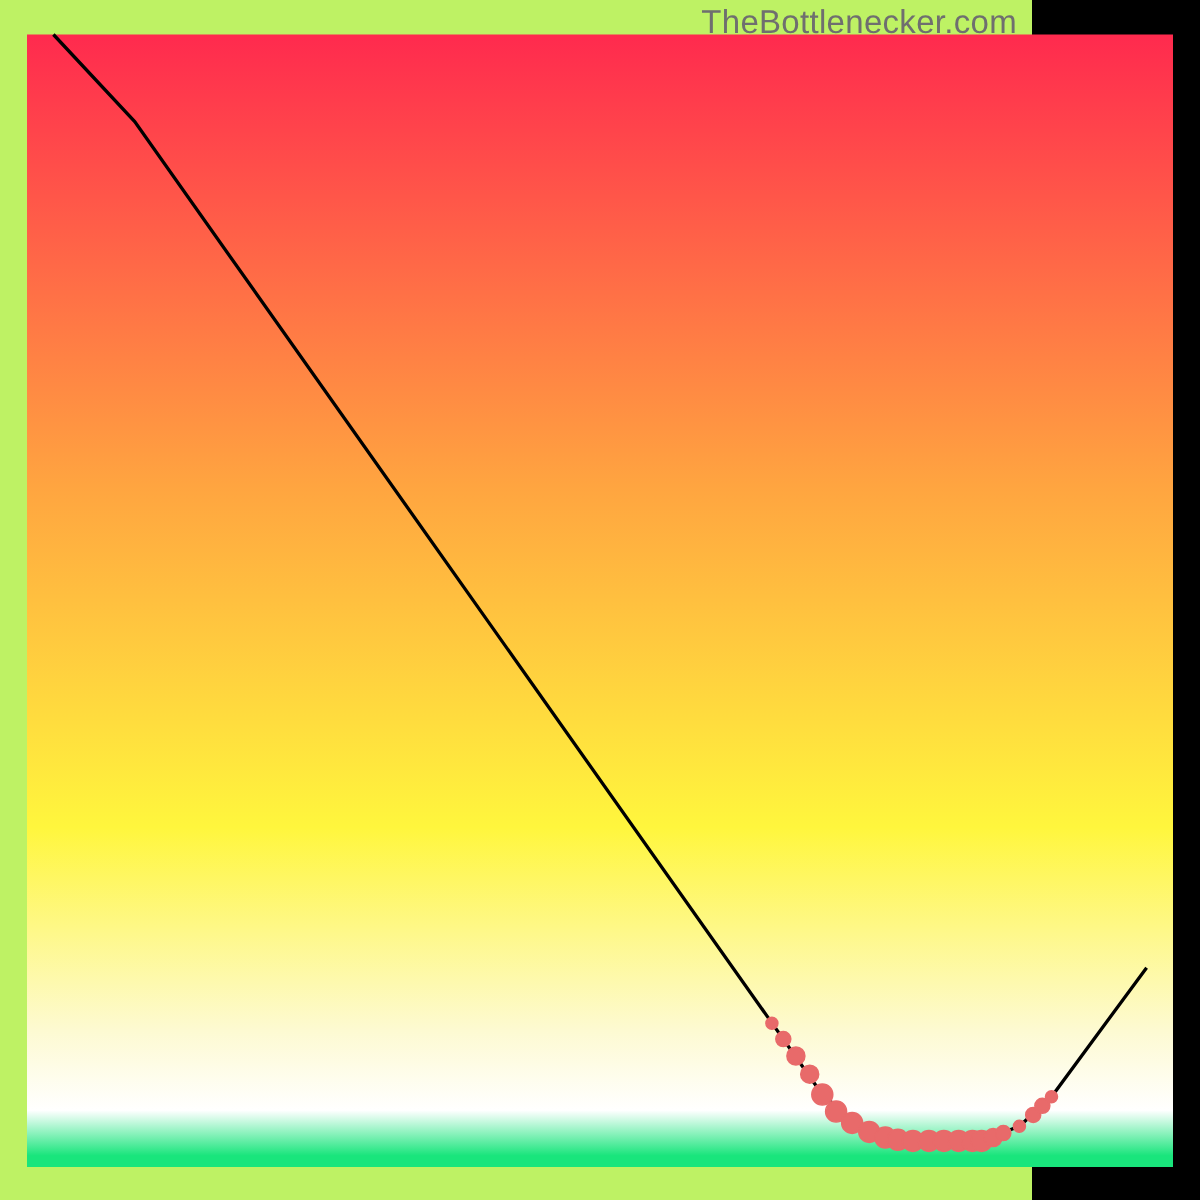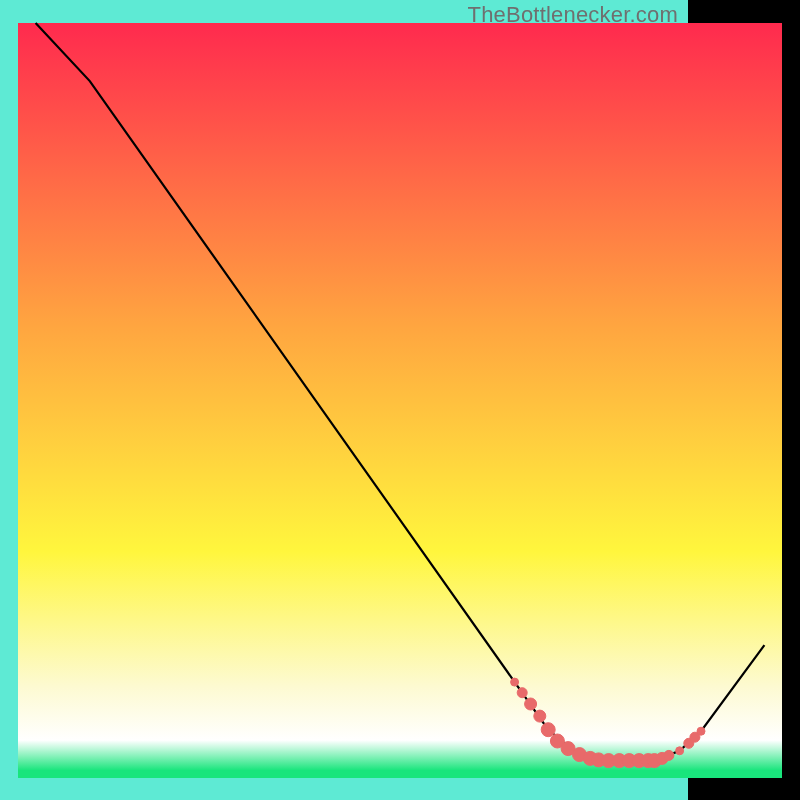--- a/index.html
+++ b/index.html
@@ -8,21 +8,21 @@
     width: 800px;
     height: 800px;
     background: #000;
     font-family: Arial, Helvetica, sans-serif;
     overflow: hidden;
   }
   .stage {
     position: relative;
     width: 688px;
     height: 800px;
-    background: #5eead4;
+    background: #bef264;
   }
   .watermark {
     position: absolute;
     top: 2px;
     right: 10px;
     color: #6f6f6f;
     font-size: 22px;
     letter-spacing: 0.2px;
     font-weight: 400;
     z-index: 10;

